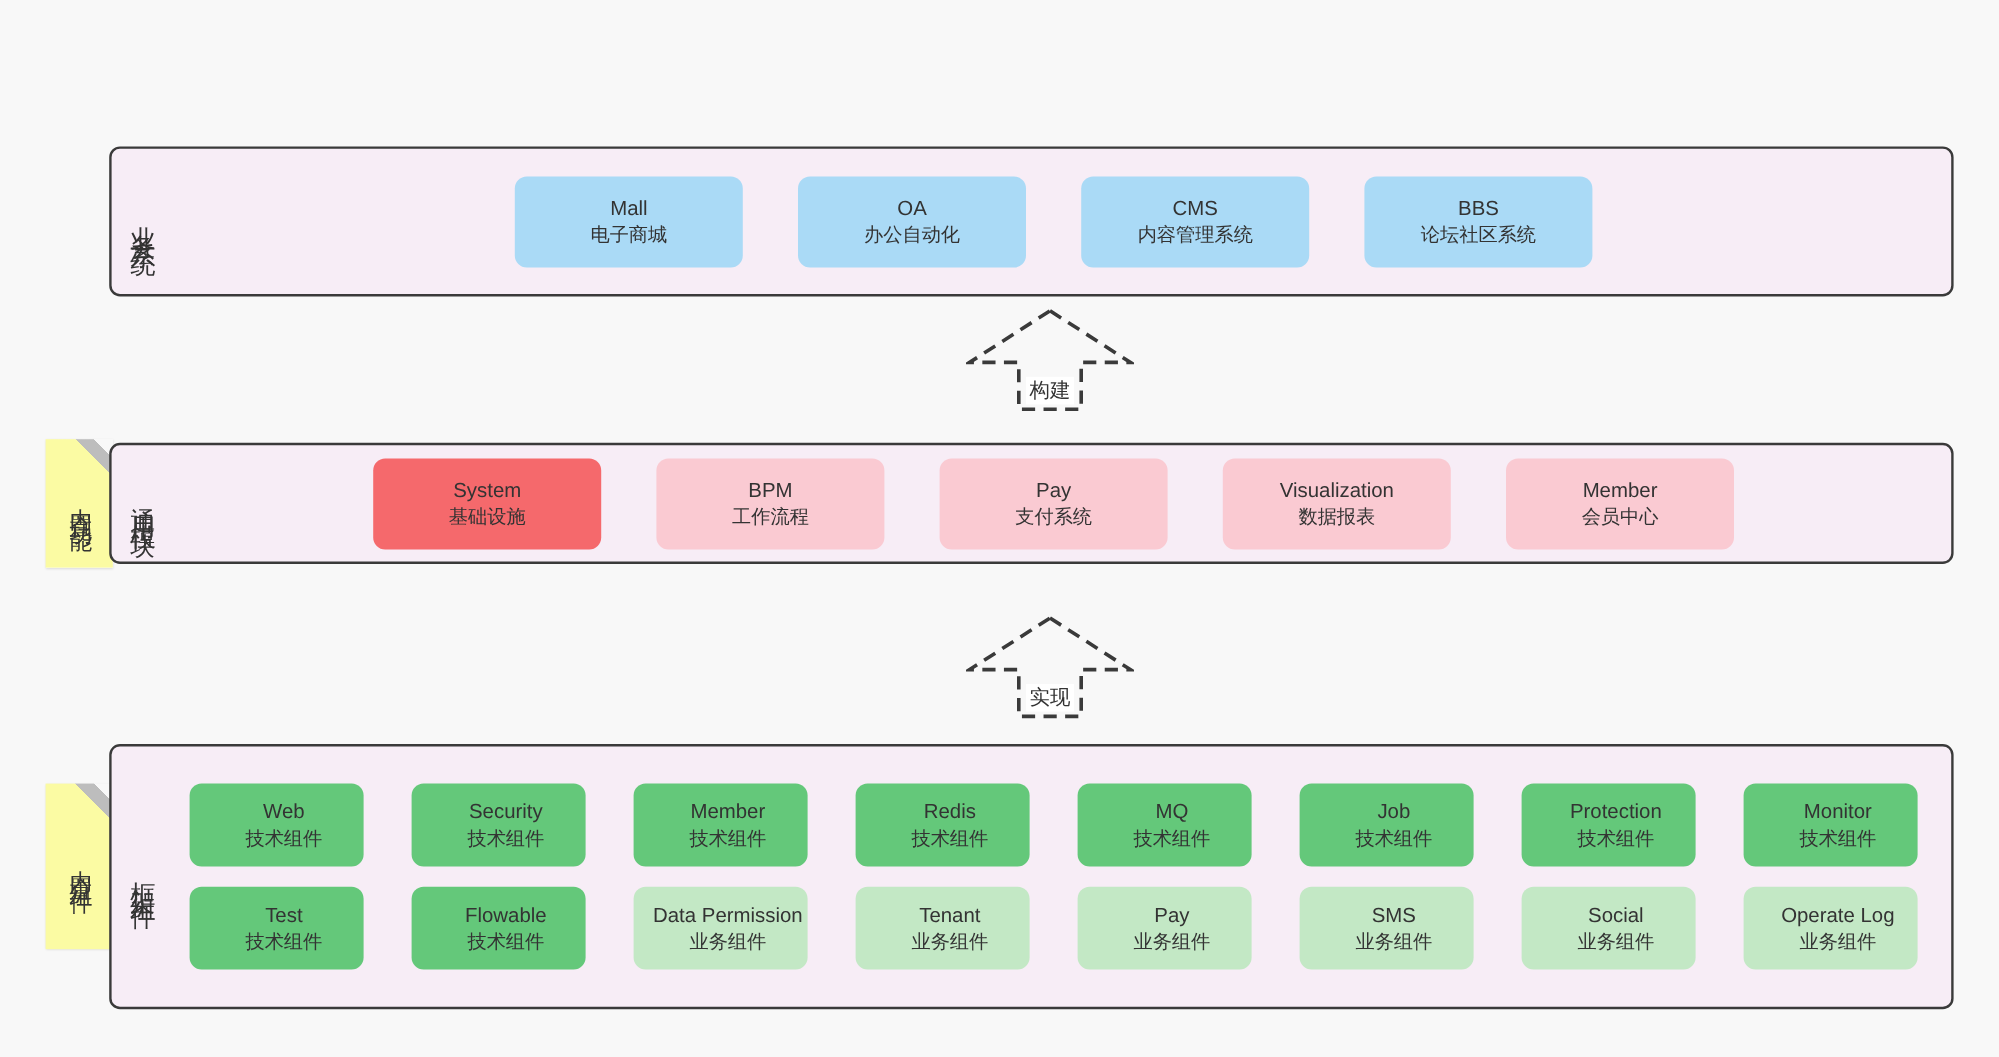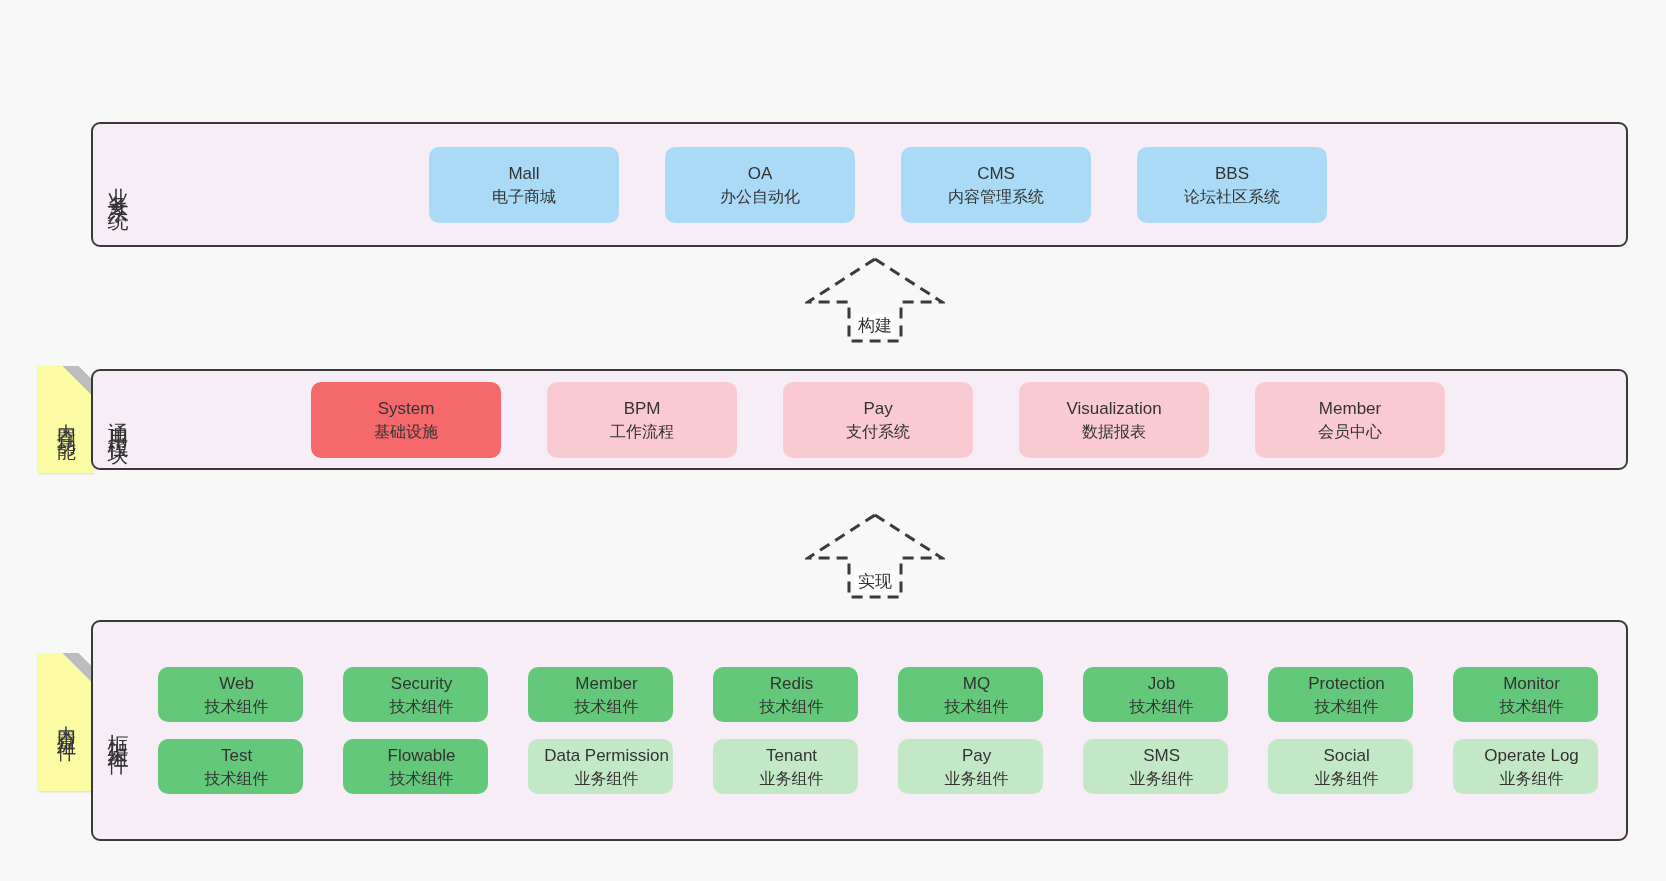--- a/index.html
+++ b/index.html
@@ -33,21 +33,21 @@
     flex:1; display:flex; justify-content:center; align-items:center;
   }
   .box{
     border-radius:10px; display:flex; flex-direction:column;
     justify-content:center; align-items:center; text-align:left;
     line-height:23px; font-size:17px; color:var(--text);
   }
   .box .en{font-size:17px;}
   .box .zh{font-size:16px;}
   .wide{width:190px;height:76px;}
-  .narrow{width:145px;height:55px;padding-left:12px;}
+  .narrow{width:145px;height:69px;padding-left:12px;}
   .blue{background:var(--blue);}
   .red{background:var(--red);}
   .pink{background:var(--pink);}
   .green{background:var(--green);}
   .green-light{background:var(--green-light);}
   .row1-area{gap:46px;}
   .grid-area{flex-direction:column;gap:17px;padding:4px 0;}
   .grid-row{display:flex;gap:40px;justify-content:center;}
   .sticky{
     position:absolute; left:38px; width:56px; z-index:1;

